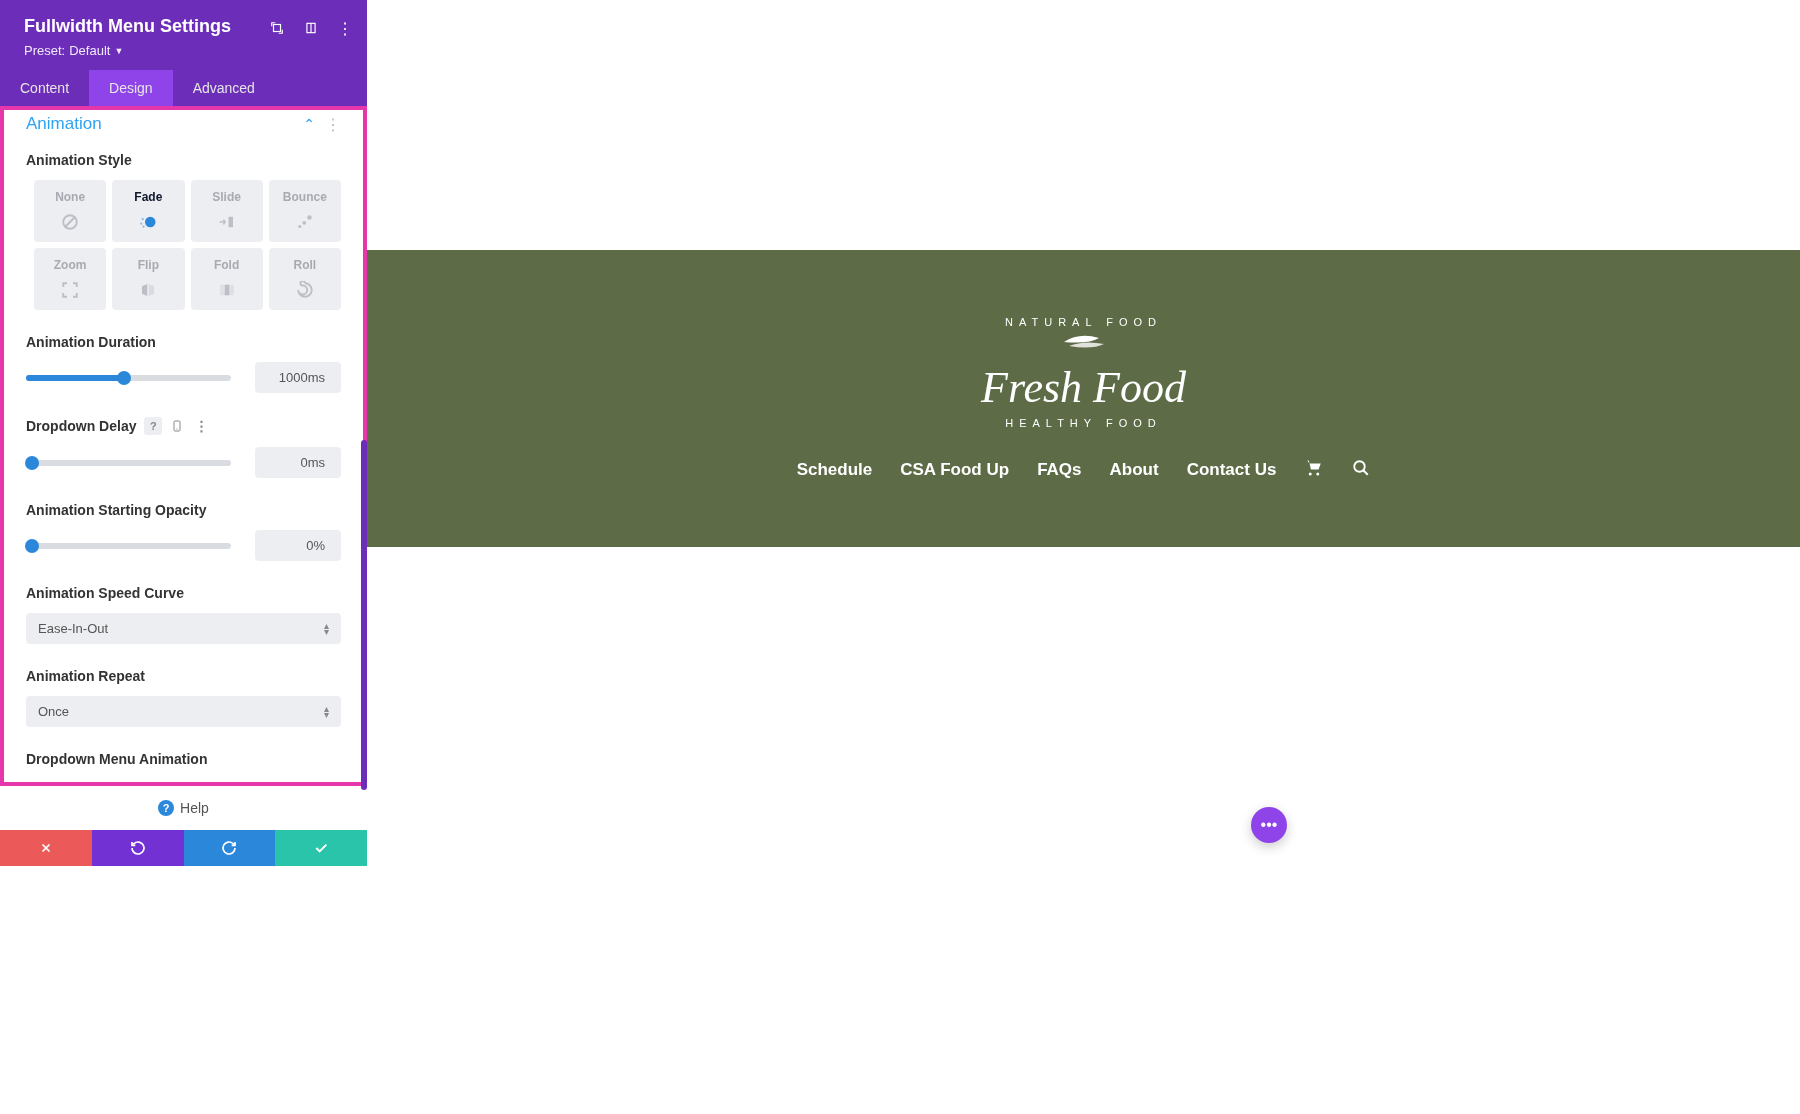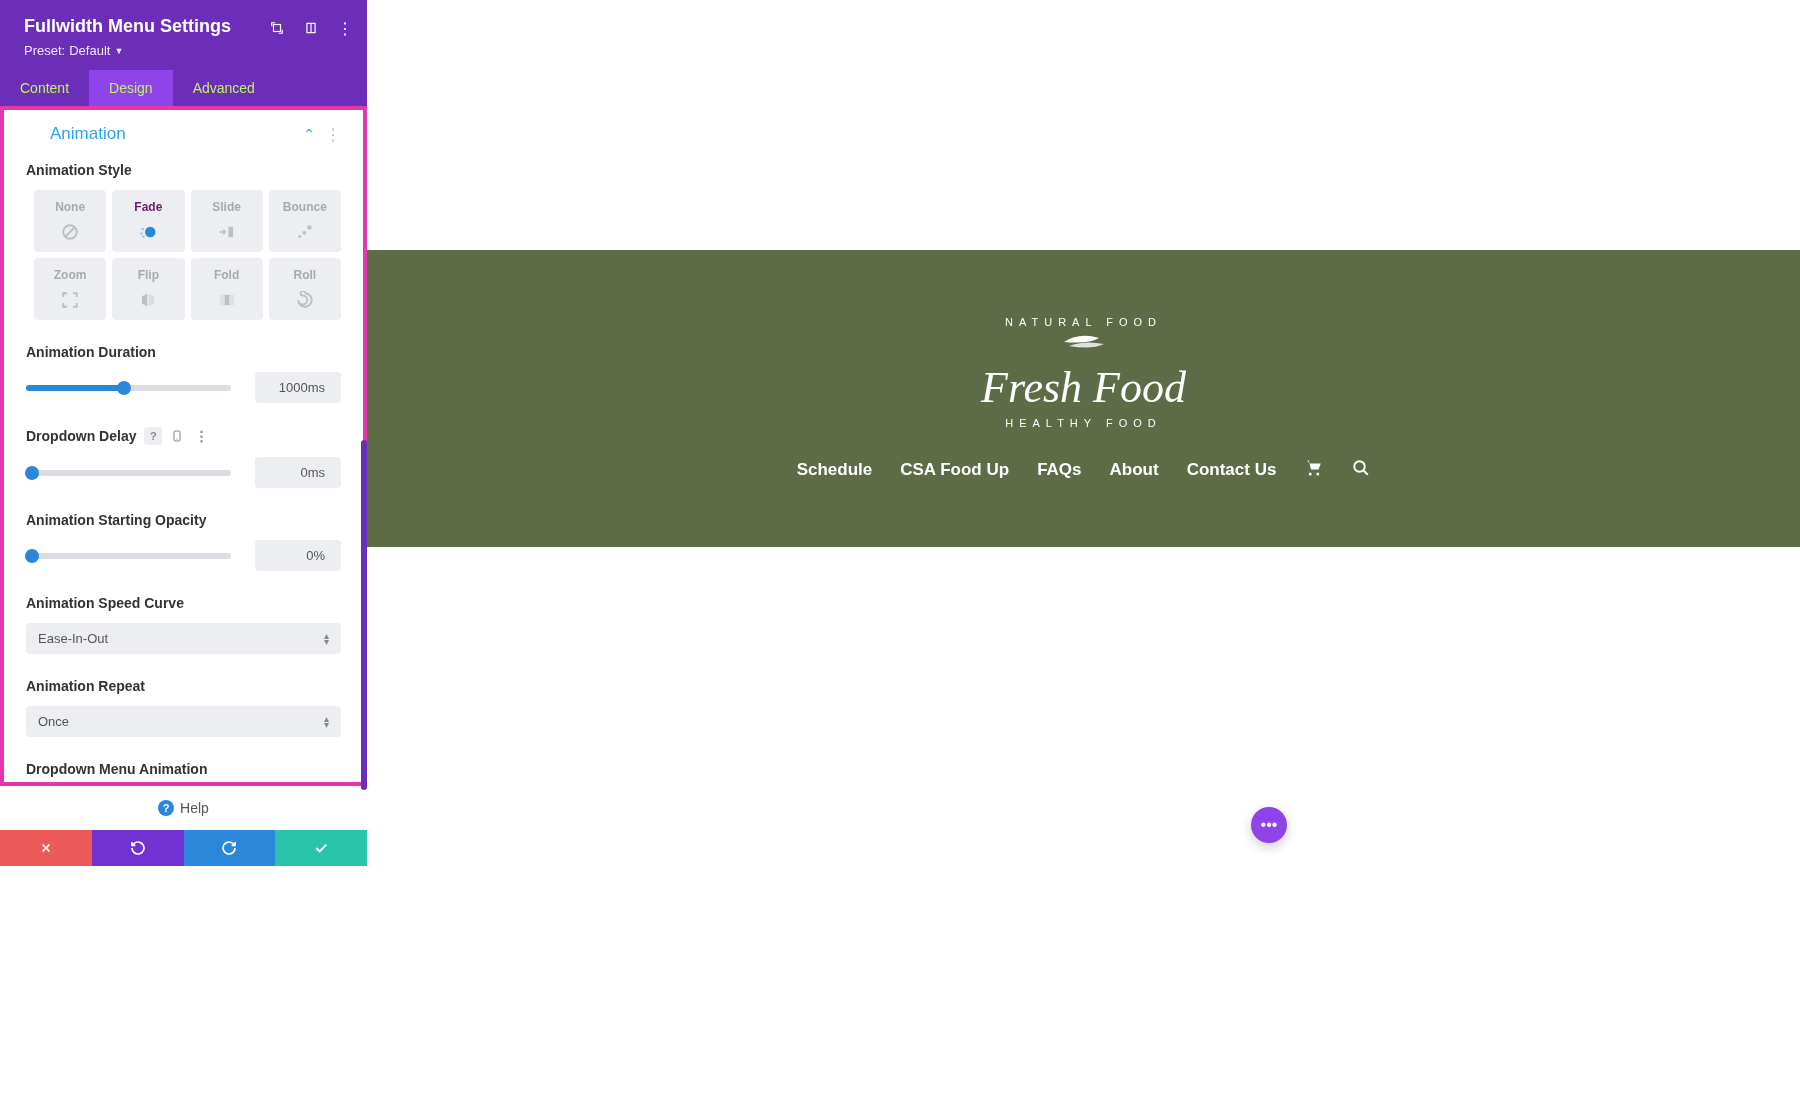--- a/index.html
+++ b/index.html
@@ -7,40 +7,40 @@
 
 
 .panel { position: absolute; left: 0; top: 0; width: 367px; height: 866px; background: #fff; display: flex; flex-direction: column; }
 .panel-header { background: #6c2eb9; color: #fff; padding: 16px 24px 12px; position: relative; }
 .panel-title { font-size: 18px; font-weight: 600; margin-bottom: 6px; }
 .panel-preset { font-size: 13px; color: rgba(255,255,255,.9); display: flex; align-items: center; gap: 4px; }
 .panel-header-icons { position: absolute; right: 14px; top: 20px; display: flex; gap: 18px; }
 .panel-header-icons span { width: 16px; height: 16px; display: flex; align-items: center; justify-content: center; color: #fff; cursor: pointer; }
 
 .tabs { display: flex; background: #6c2eb9; }
-.tab { flex: 0 0 auto; padding: 10px 20px; color: #bef264; font-size: 14px; cursor: pointer; }
+.tab { flex: 0 0 auto; padding: 10px 20px; color: #e5e5e5; font-size: 14px; cursor: pointer; }
 .tab.active { background: #8e44e8; }
 
 .panel-body { flex: 1; overflow-y: auto; border: 4px solid #e536ab; border-top: 4px solid #e536ab; }
-.section-header { display: flex; align-items: center; justify-content: space-between; padding: 14px 22px 10px; margin-left: 24px; }
+.section-header { display: flex; align-items: center; justify-content: space-between; padding: 4px 22px 10px; }
 .section-title { color: #2ea3f2; font-size: 17px; font-weight: 400; }
 .section-header-icons { display: flex; gap: 10px; align-items: center; }
 .chevron { color: #2ea3f2; font-size: 14px; }
 .dots-v { color: #bbb; font-size: 16px; }
 
 .field { padding: 8px 22px 16px; }
 .field-label { font-size: 14px; color: #333; font-weight: 600; margin-bottom: 12px; display: flex; align-items: center; gap: 8px; }
 .label-icons { display: flex; gap: 6px; align-items: center; }
 .label-icons span { width: 18px; height: 18px; display: flex; align-items: center; justify-content: center; color: #888; border-radius: 3px; }
 .help-icon { background: #eceef1; border-radius: 50%; width: 18px; height: 18px; font-size: 11px; font-weight: bold; }
 
 .style-grid { display: grid; grid-template-columns: repeat(4, 1fr); gap: 6px; margin-left: 8px; }
 .style-btn { background: #eceef1; border-radius: 4px; padding: 10px 4px; display: flex; flex-direction: column; align-items: center; gap: 8px; cursor: pointer; height: 62px; justify-content: center; }
 .style-btn-label { font-size: 12px; color: #a7aab0; font-weight: 600; }
-.style-btn.active .style-btn-label { color: #701a75; }
+.style-btn.active .style-btn-label { color: #0f172a; }
 .style-icon { width: 20px; height: 20px; display: flex; align-items: center; justify-content: center; color: #bcbfc5; }
 .style-btn.active .style-icon { color: #2b87da; }
 
 .slider-row { display: flex; align-items: center; gap: 24px; }
 .slider { flex: 1; height: 6px; background: #d9dce0; border-radius: 3px; position: relative; }
 .slider-fill { position: absolute; left: 0; top: 0; bottom: 0; background: #2b87da; border-radius: 3px; }
 .slider-thumb { position: absolute; top: 50%; width: 14px; height: 14px; background: #2b87da; border-radius: 50%; transform: translate(-50%, -50%); }
 .slider-value { background: #eceef1; border-radius: 4px; padding: 8px 16px; font-size: 13px; color: #555; min-width: 86px; text-align: right; }
 
 .select { background: #eceef1; border-radius: 4px; padding: 8px 12px; font-size: 13px; color: #555; display: flex; justify-content: space-between; align-items: center; cursor: pointer; }

